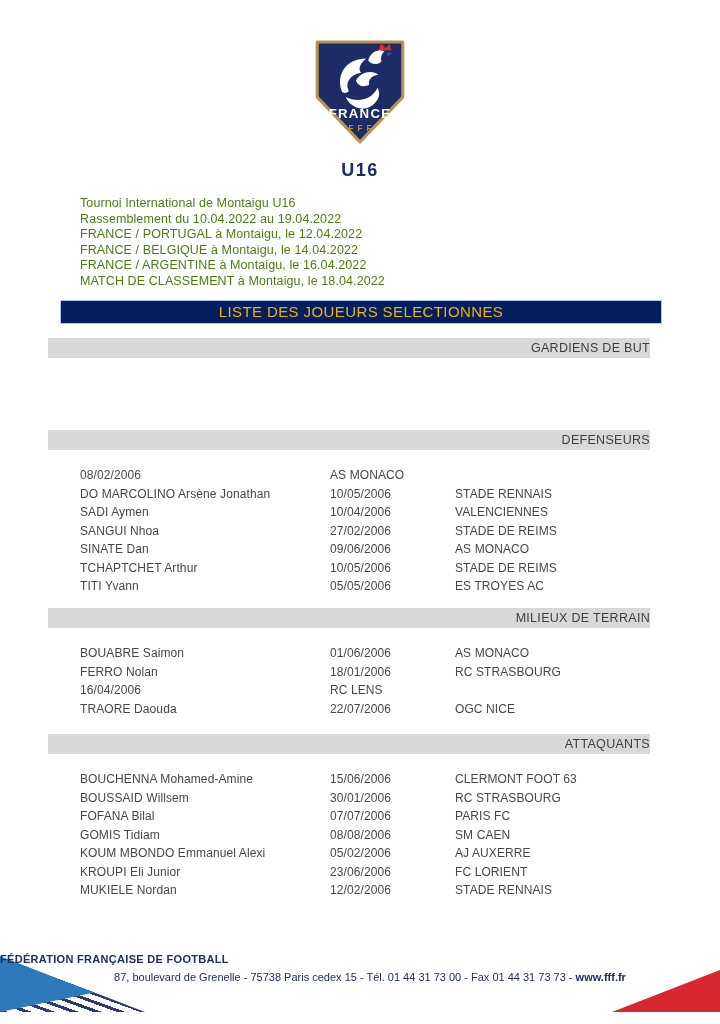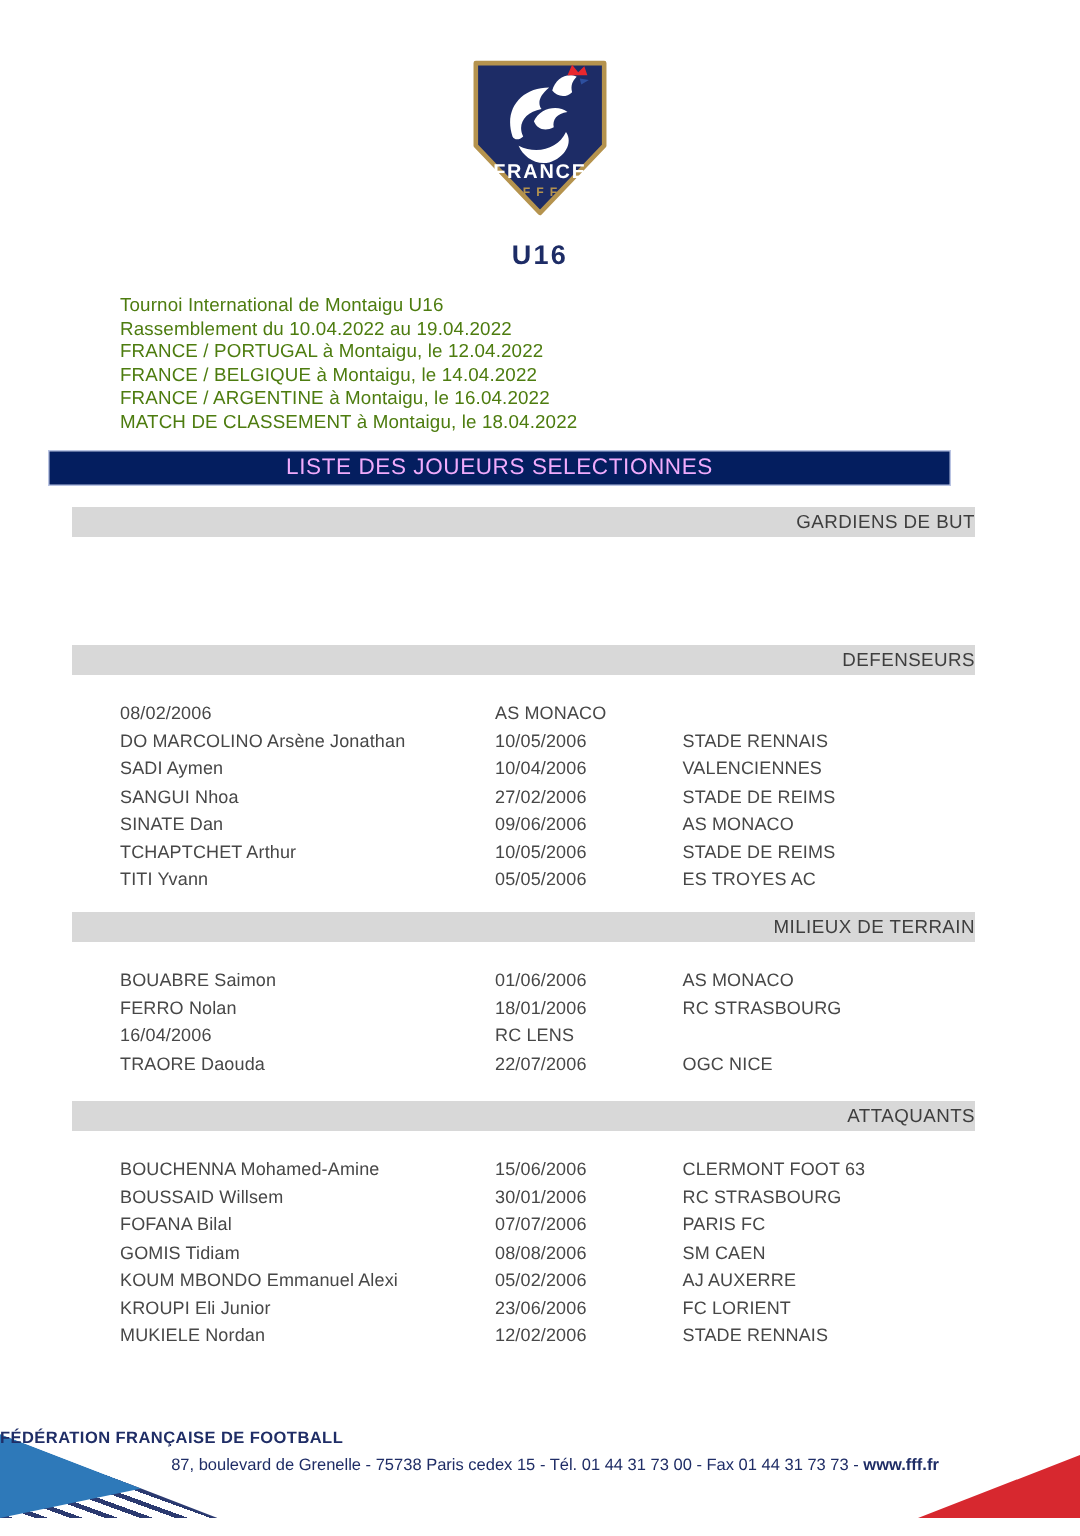--- a/index.html
+++ b/index.html
@@ -27,23 +27,23 @@
     margin-top:14px;font-size:18px;font-weight:bold;color:var(--shield-navy);
     letter-spacing:1.5px;
   }
   
   .info{
     position:absolute;top:196px;left:50px;width:560px;
     font-size:12.5px;line-height:15.6px;color:#4d7c0f;letter-spacing:0.1px;margin-left:30px;
   }
   
   .banner{
-    position:absolute;top:300px;left:32px;width:602px;height:24px;
+    position:absolute;top:300px;left:60px;width:602px;height:24px;
     background:var(--banner-navy);border:1px solid #b9c3e2;
-    color:#f0abfc;font-size:15px;line-height:22px;text-align:center;
+    color:#eab308;font-size:15px;line-height:22px;text-align:center;
     letter-spacing:0.4px;
   }
   
   .section{position:absolute;left:48px;width:602px;}
   .section-header{
     height:20px;line-height:20px;background:var(--section-gray);
     color:#3e3e3e;font-size:12.5px;padding-left:12px;letter-spacing:0.3px;text-align:right;
   }
   .rows{margin-top:16px;}
   .row{

